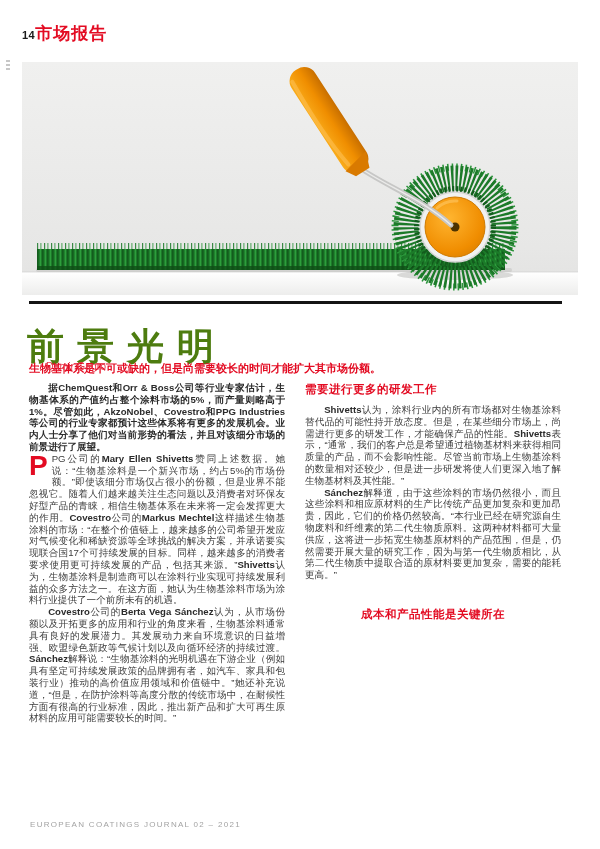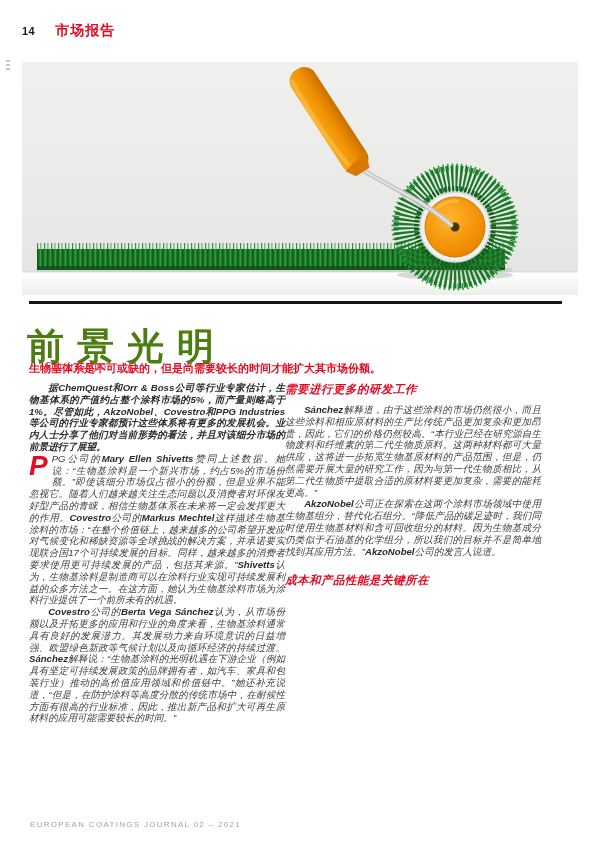--- a/index.html
+++ b/index.html
@@ -4,42 +4,42 @@
 <style>
   html,body{margin:0;padding:0;background:#ffffff;}
   .page{
     position:relative;width:600px;height:849px;background:#ffffff;
     font-family:"Liberation Sans","DejaVu Sans",sans-serif;
     overflow:hidden;color:#3c3c3c;
   }
   
   .hdr{position:absolute;left:22px;top:22px;display:flex;align-items:baseline;}
   .hdr .pageno{font-size:11px;font-weight:bold;color:#1a1a1a;letter-spacing:.5px;}
-  .hdr .section{font-size:14px;font-weight:bold;color:#e30b22;margin-left:20px;letter-spacing:1px;}
+  .hdr .section{font-size:17px;font-weight:bold;color:#e30b22;margin-left:0;letter-spacing:1px;}
   
   .credit{position:absolute;left:6px;top:60px;width:4px;height:12px;
     background:repeating-linear-gradient(#b9b9b9 0 2px,#fff 2px 4px);opacity:.8;}
   
   .hero{position:absolute;left:22px;top:62px;width:556px;height:233px;}
   .hero svg{display:block;}
   
   .rule{position:absolute;left:29px;top:301px;width:533px;height:3px;background:#141414;}
   .title{position:absolute;left:27px;top:303px;font-size:37px;font-weight:bold;color:#4d7c0f;
     letter-spacing:13px;line-height:1.05;white-space:nowrap;}
   .standfirst{position:absolute;left:29px;top:345px;width:533px;font-size:11px;font-weight:bold;color:#e30b22;margin-top:16px;}
   .author{position:absolute;left:29px;top:360px;font-size:10.5px;color:#e8384c;margin-left:17px;}
   
-  .cols{position:absolute;left:29px;top:382px;width:533px;display:flex;font-style:italic;}
+  .cols{position:absolute;left:29px;top:382px;width:533px;display:flex;gap:20px;}
   .col{width:256px;}
   .col p{margin:0;font-size:9.6px;line-height:1.23;text-align:justify;text-indent:2em;color:#3c3c3c;}
   .col p.intro{font-weight:bold;color:#2b2b2b;}
   .col p.dropcap-para{text-indent:0;}
   .dropcap{float:left;color:#e30b22;font-weight:bold;font-size:28px;line-height:23px;padding:1px 4px 0 0;}
   .subhead{margin:0 0 7px 0;font-size:11.5px;font-weight:bold;color:#e30b22;letter-spacing:.5px;}
-  .subhead.second{margin-top:16px;}
+  .subhead.second{margin-top:26px;text-align:center;}
   .col b{color:#2b2b2b;}
   
   .footer{position:absolute;left:30px;top:820px;font-size:8px;color:#a3a3a3;letter-spacing:1.3px;}
 </style>
 </head>
 <body>
 
 <div class="page">
 
   <div class="hdr">
@@ -123,21 +123,21 @@
 
   <div class="cols">
     <div class="col">
       <p class="intro">据ChemQuest和Orr &amp; Boss公司等行业专家估计，生物基体系的产值约占整个涂料市场的5%，而产量则略高于1%。尽管如此，AkzoNobel、Covestro和PPG Industries等公司的行业专家都预计这些体系将有更多的发展机会。业内人士分享了他们对当前形势的看法，并且对该细分市场的前景进行了展望。</p>
       <p class="dropcap-para"><span class="dropcap">P</span><span>PG公司的<b>Mary Ellen Shivetts</b>赞同上述数据。她说：“生物基涂料是一个新兴市场，约占5%的市场份额。”即使该细分市场仅占很小的份额，但是业界不能忽视它。随着人们越来越关注生态问题以及消费者对环保友好型产品的青睐，相信生物基体系在未来将一定会发挥更大的作用。<b>Covestro</b>公司的<b>Markus Mechtel</b>这样描述生物基涂料的市场：“在整个价值链上，越来越多的公司希望开发应对气候变化和稀缺资源等全球挑战的解决方案，并承诺要实现联合国17个可持续发展的目标。同样，越来越多的消费者要求使用更可持续发展的产品，包括其来源。”<b>Shivetts</b>认为，生物基涂料是制造商可以在涂料行业实现可持续发展利益的众多方法之一。在这方面，她认为生物基涂料市场为涂料行业提供了一个前所未有的机遇。</span></p>
       <p><b>Covestro</b>公司的<b>Berta Vega Sánchez</b>认为，从市场份额以及开拓更多的应用和行业的角度来看，生物基涂料通常具有良好的发展潜力。其发展动力来自环境意识的日益增强、欧盟绿色新政等气候计划以及向循环经济的持续过渡。<b>Sánchez</b>解释说：“生物基涂料的光明机遇在下游企业（例如具有坚定可持续发展政策的品牌拥有者，如汽车、家具和包装行业）推动的高价值应用领域和价值链中。”她还补充说道，“但是，在防护涂料等高度分散的传统市场中，在耐候性方面有很高的行业标准，因此，推出新产品和扩大可再生原材料的应用可能需要较长的时间。”</p>
     </div>
 
     <div class="col">
       <h3 class="subhead">需要进行更多的研发工作</h3>
+      <p><b>Shivetts</b>认为，涂料行业内的所有市场都对生物基涂料替代品的可能性持开放态度。但是，在某些细分市场上，尚需进行更多的研发工作，才能确保产品的性能。<b>Shivetts</b>表示，“通常，我们的客户总是希望通过植物基材料来获得相同质量的产品，而不会影响性能。尽管当前市场上生物基涂料的数量相对还较少，但是进一步研发将使人们更深入地了解生物基材料及其性能。”</p>
       <p><b>Sánchez</b>解释道，由于这些涂料的市场仍然很小，而且这些涂料和相应原材料的生产比传统产品更加复杂和更加昂贵，因此，它们的价格仍然较高。“本行业已经在研究源自生物废料和纤维素的第二代生物质原料。这两种材料都可大量供应，这将进一步拓宽生物基原材料的产品范围，但是，仍然需要开展大量的研究工作，因为与第一代生物质相比，从第二代生物质中提取合适的原材料要更加复杂，需要的能耗更高。”</p>
-      <p><b>AkzoNobel</b>公司正在探索在这两个涂料市场领域中使用生物基组分，替代化石组分。“降低产品的碳足迹时，我们同时使用生物基材料和含可回收组分的材料。因为生物基成分仍类似于石油基的化学组分，所以我们的目标并不是简单地找到其应用方法。”<b>AkzoNobel</b>公司的发言人说道。</p>
       <h3 class="subhead second">成本和产品性能是关键所在</h3>
     </div>
   </div>
 
   <div class="footer">EUROPEAN COATINGS JOURNAL 02 – 2021</div>
 
 </div>
 
 </body></html>

